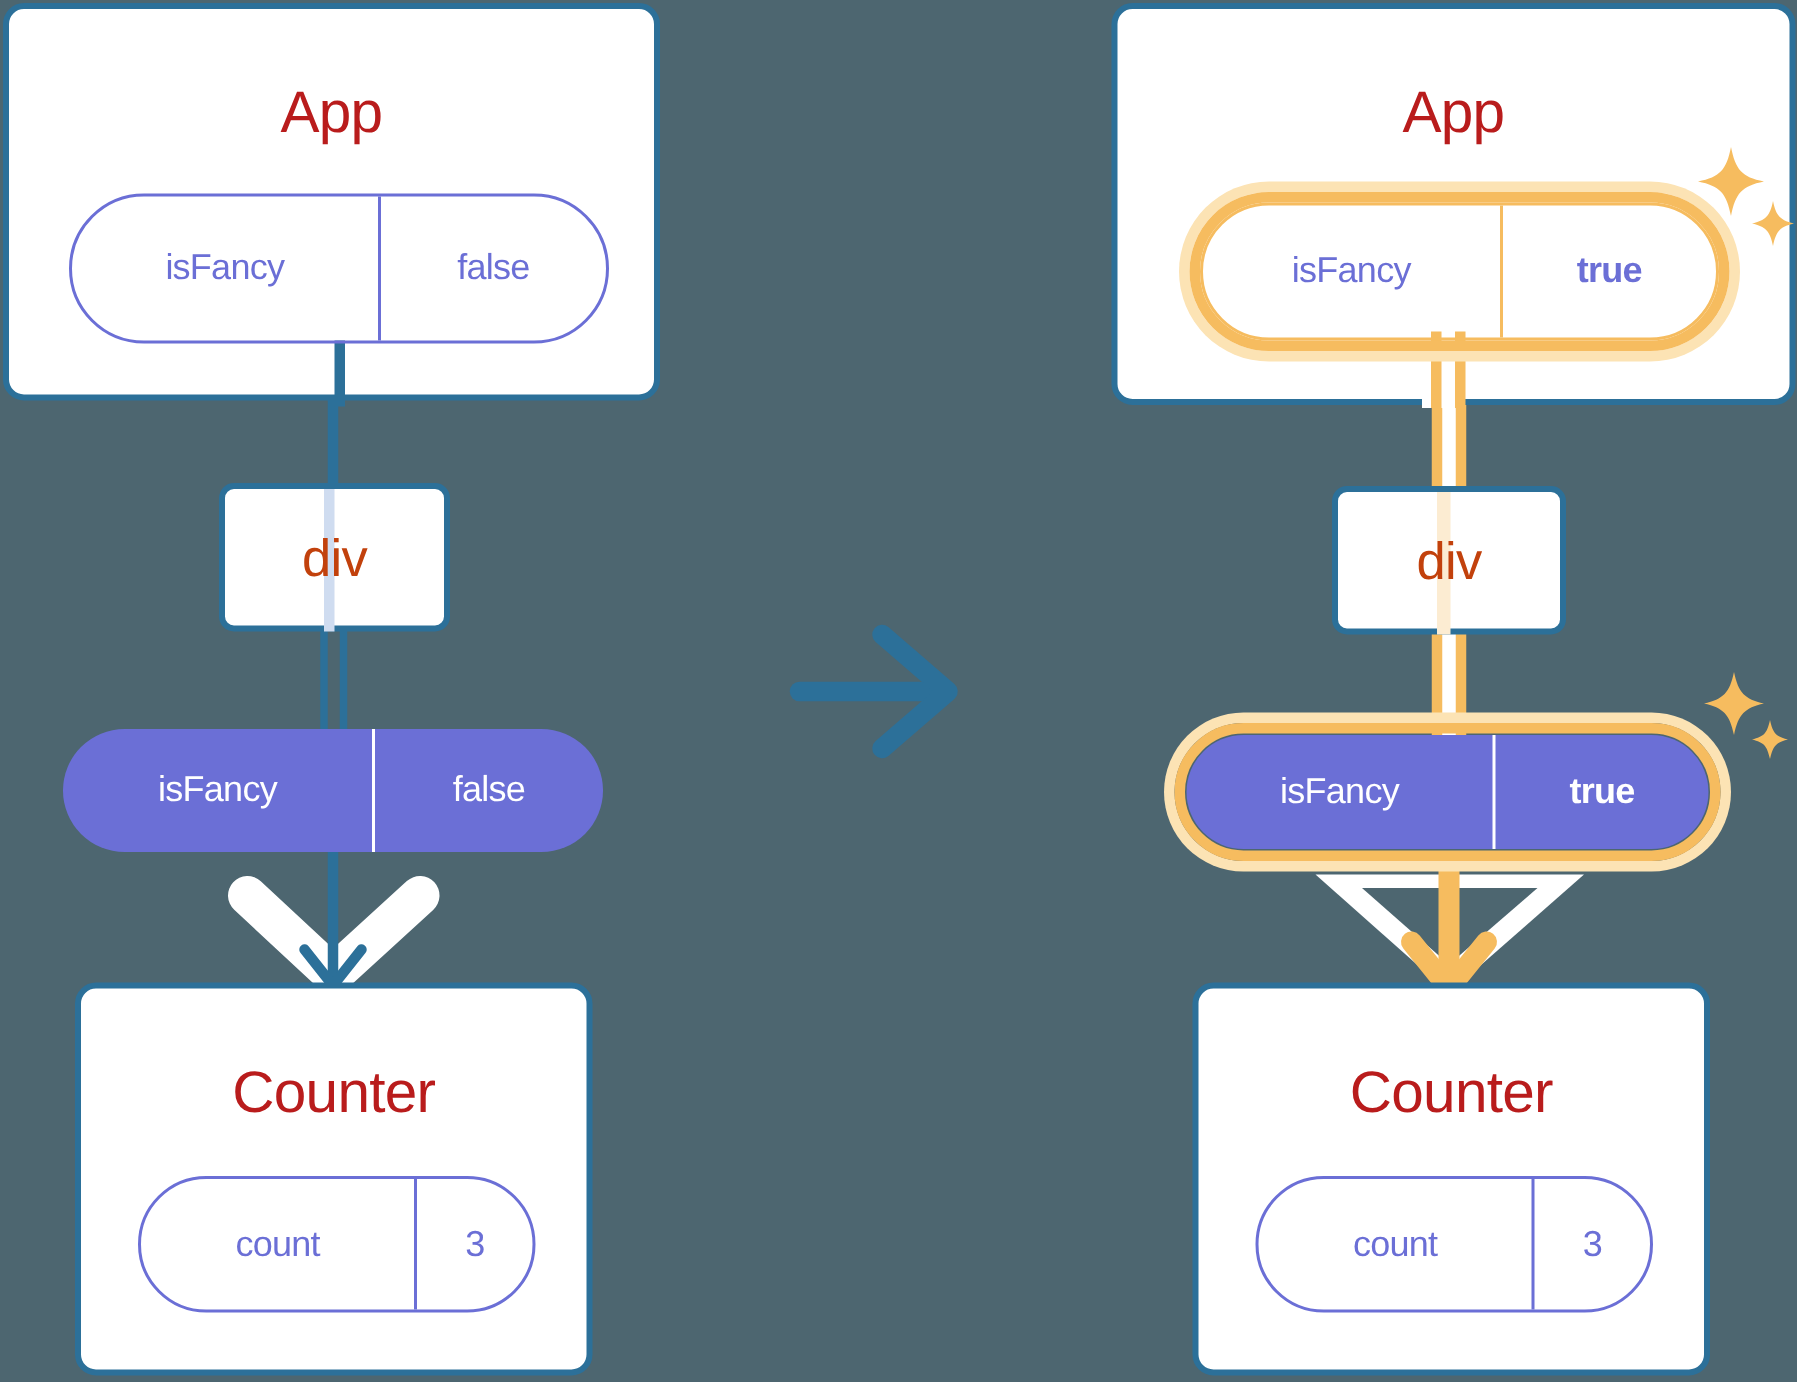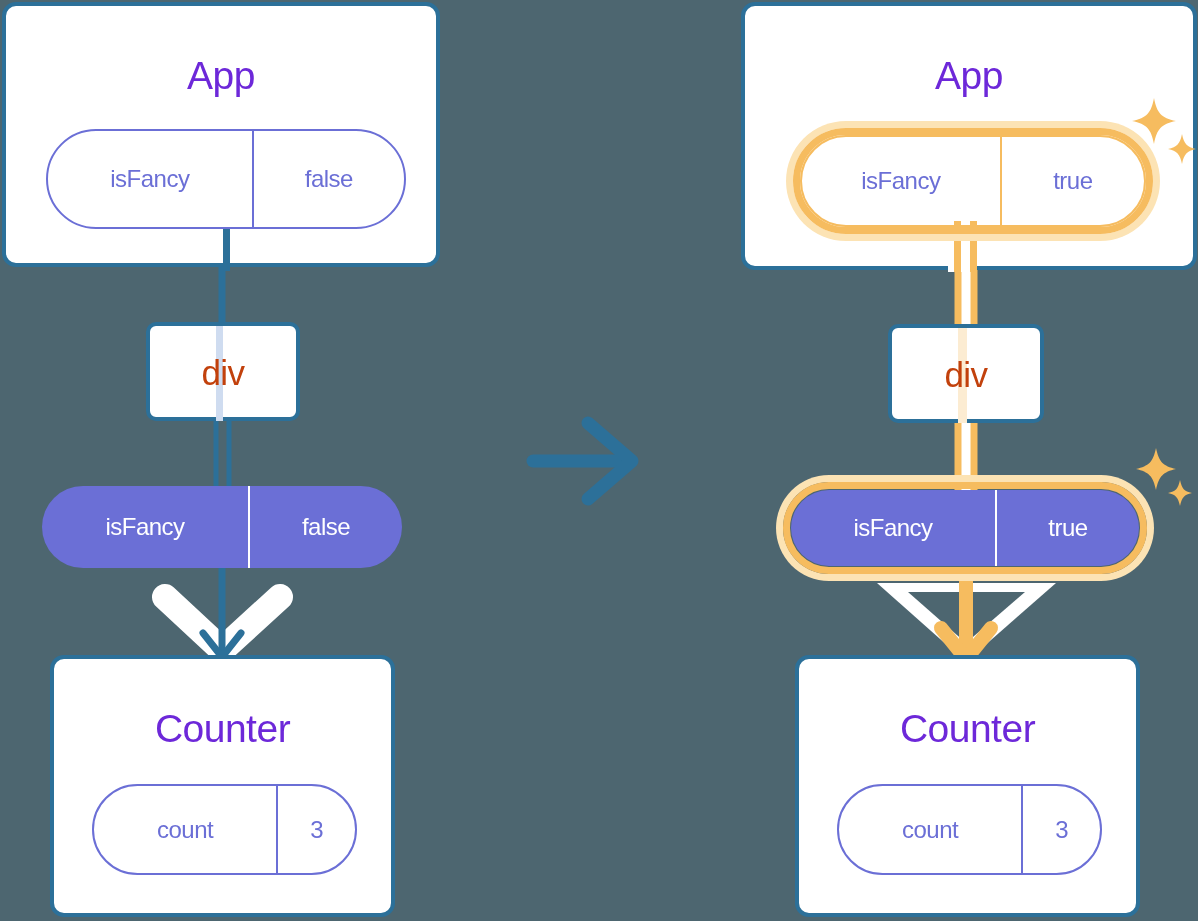--- a/index.html
+++ b/index.html
@@ -31,21 +31,21 @@
     background: #ffffff;
     border: 4px solid #2c7099;
     border-radius: 14px;
     box-sizing: border-box;
     z-index: 5;
   }
   .node-title {
     position: absolute;
     width: 100%;
     text-align: center;
-    color: #6d28d9;
+    color: #b91c1c;
     font-size: 39px;
     letter-spacing: -0.5px;
   }
   .div-label {
     position: absolute;
     width: 100%;
     text-align: center;
     color: #c2410c;
     font-size: 35px;
     letter-spacing: -0.5px;
@@ -82,21 +82,21 @@
     border-left: 2px solid #ffffff;
   }
   .pill-key, .pill-val {
     display: flex;
     align-items: center;
     justify-content: center;
     font-size: 24px;
     letter-spacing: -0.5px;
     box-sizing: border-box;
   }
-  .pill-val.bold { font-weight: normal; }
+  .pill-val.bold { font-weight: bold; }
 
   
   .ring {
     position: absolute;
     border-radius: 999px;
     box-sizing: border-box;
     border: 7px solid #f6bc5f;
     box-shadow: 0 0 0 7px #fce3b4;
     z-index: 6;
   }

